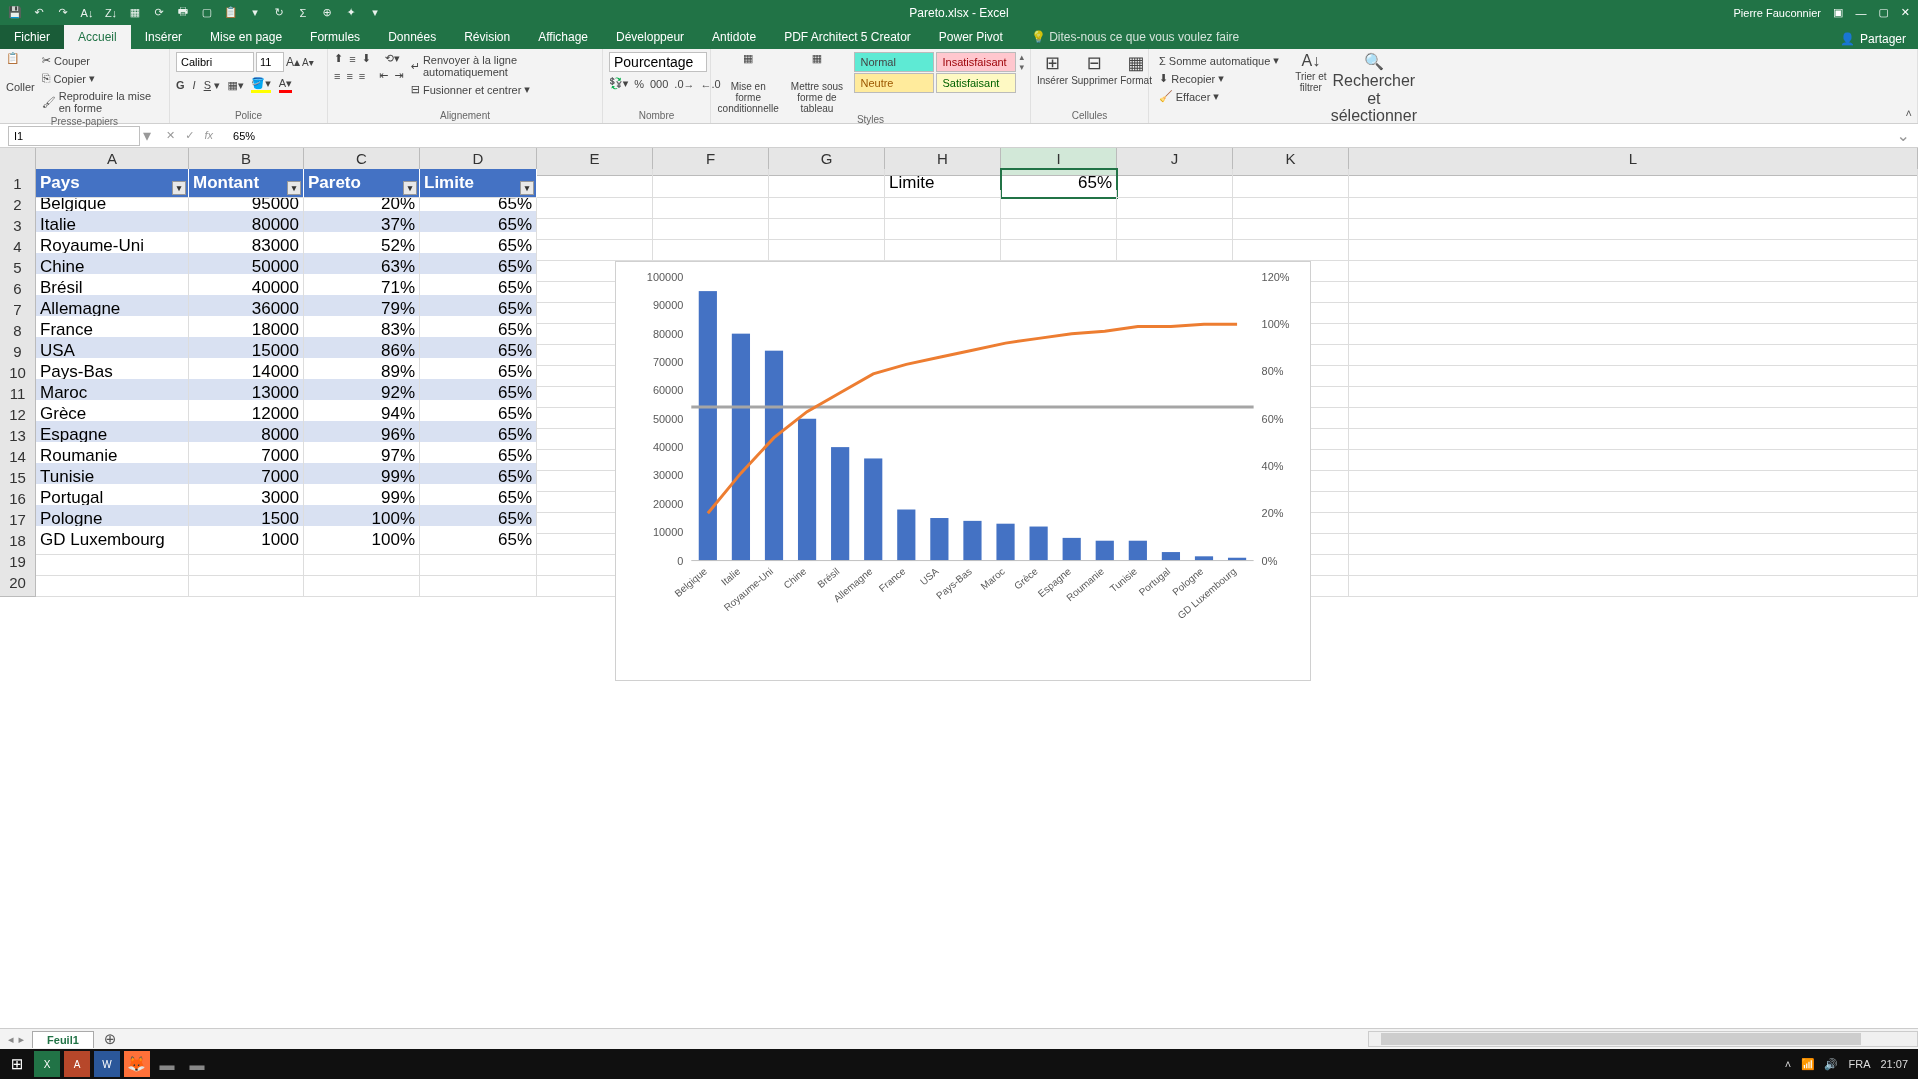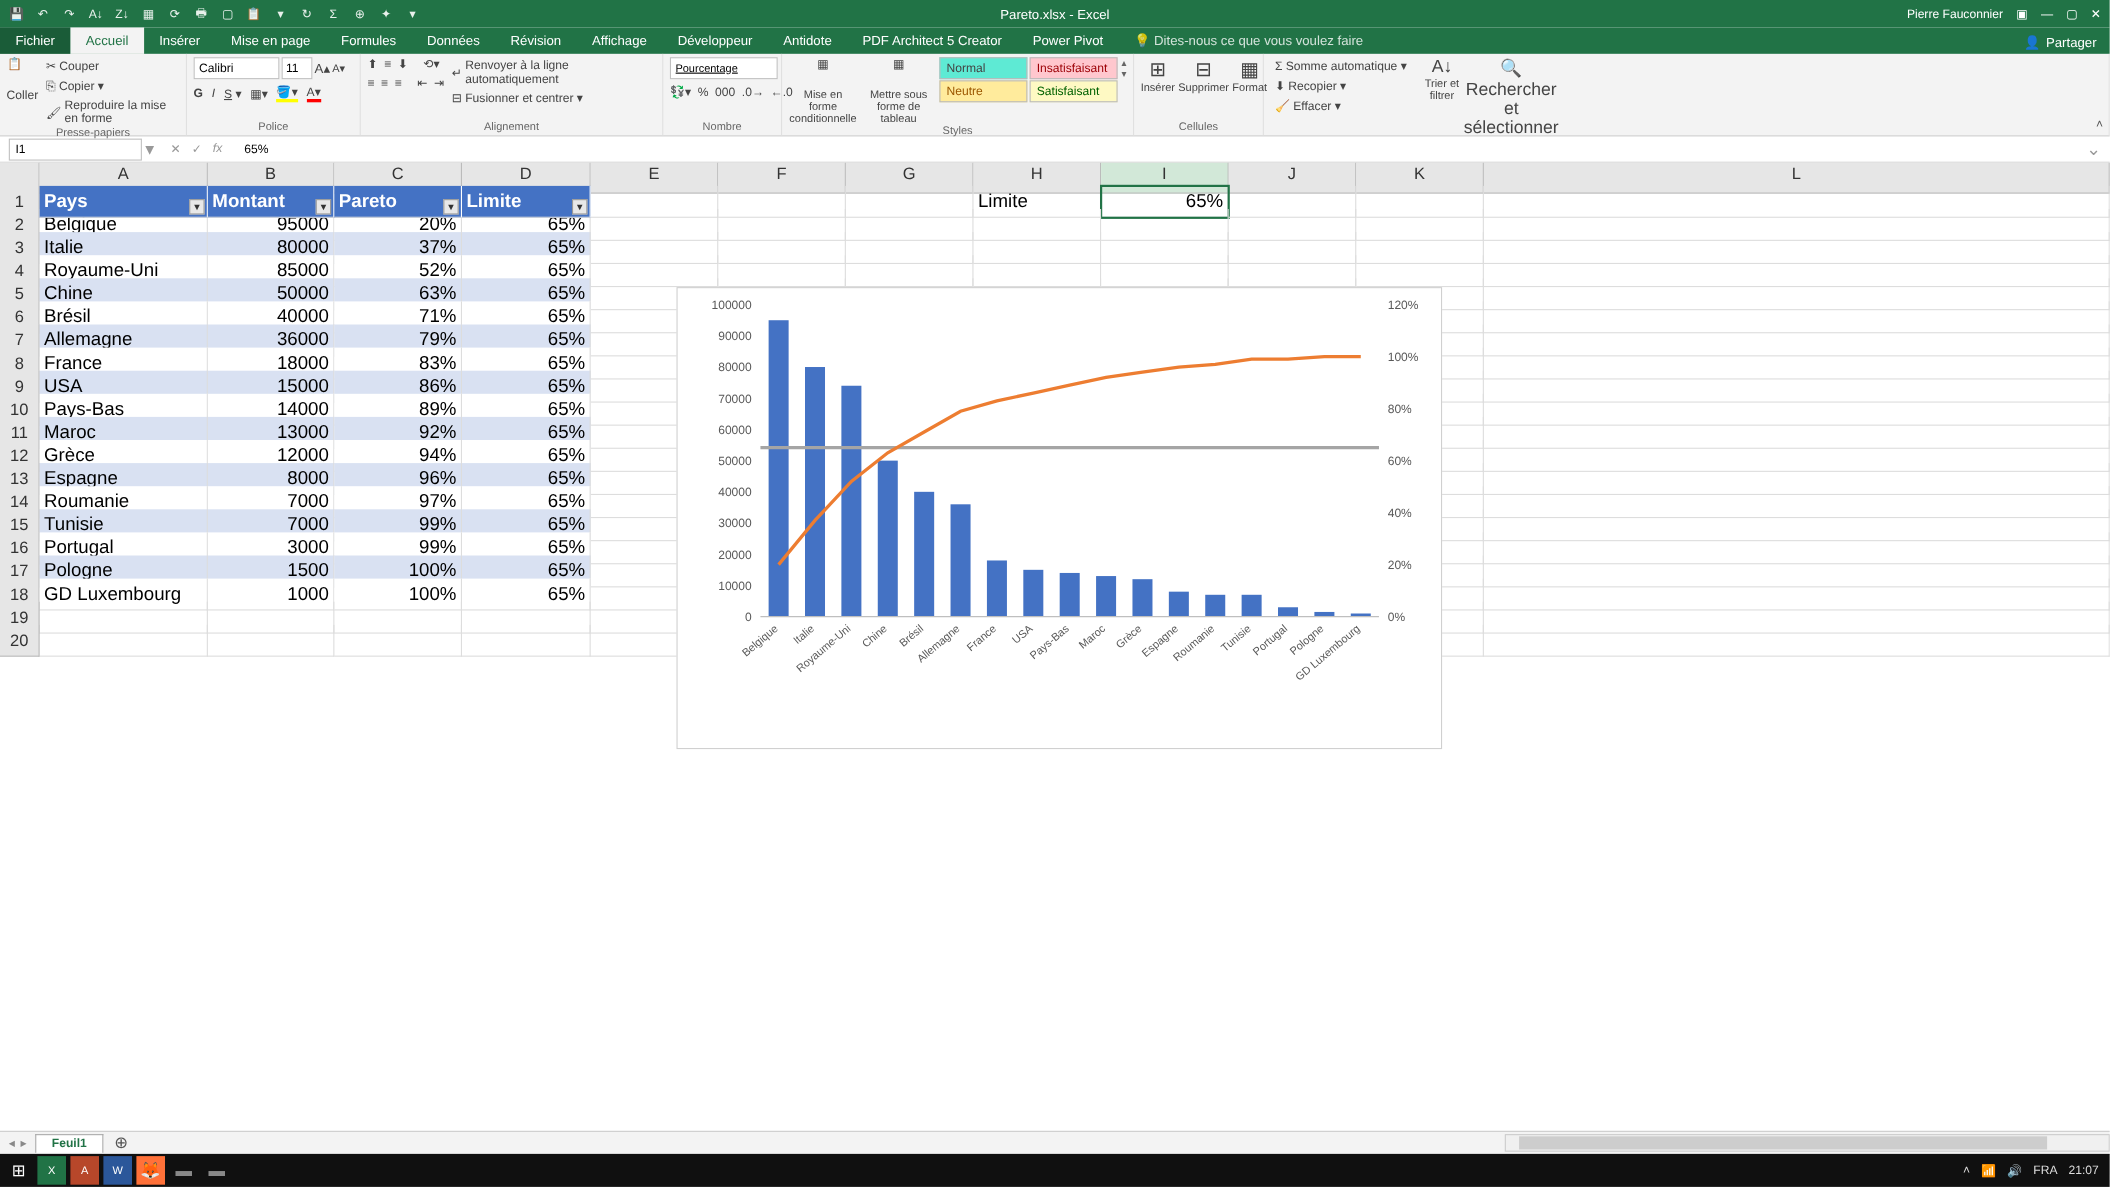--- a/index.html
+++ b/index.html
@@ -26,31 +26,31 @@
 .ribbon-group-label { text-align: center; font-size: 10px; color: #666; padding-bottom: 2px; }
 .collapse-icon { position: absolute; right: 6px; bottom: 4px; font-size: 11px; color: #555; }
 
 .vstack { display: flex; flex-direction: column; gap: 1px; }
 .hstack { display: flex; align-items: center; gap: 2px; }
 .small-btn { padding: 2px 4px; display: flex; align-items: center; gap: 3px; cursor: pointer; font-size: 11px; }
 .icon-big { width: 28px; height: 28px; }
 
 .font-name { width: 78px; height: 20px; border: 1px solid #c0c0c0; background: #fff; font-size: 11px; padding: 0 4px; }
 .font-size { width: 28px; height: 20px; border: 1px solid #c0c0c0; background: #fff; font-size: 11px; padding: 0 3px; }
-.numfmt { width: 98px; height: 20px; border: 1px solid #c0c0c0; background: #fff; font-size: 10px; padding: 0 4px; text-decoration: underline; }
+.numfmt { width: 98px; height: 20px; border: 1px solid #c0c0c0; background: #fff; font-size: 14px; padding: 0 4px; }
 
 .style-cell { width: 80px; height: 20px; border: 1px solid #bbb; display: flex; align-items: center; padding: 0 5px; font-size: 11px; }
 .style-normal { background: #5eead4; }
 .style-insat { background: #ffc7ce; color: #9c0006; }
 .style-neutre { background: #ffeb9c; color: #9c5700; }
 .style-satis { background: #fef9c3; color: #006100; }
 
 
 .formula-area { height: 24px; border-bottom: 1px solid #d0d0d0; display: flex; align-items: center; background: #fff; }
-.name-box { width: 121px; height: 20px; border: 1px solid #c0c0c0; margin-left: 8px; font-size: 11px; padding: 0 5px; display: flex; align-items: center; }
+.name-box { width: 132px; height: 20px; border: 1px solid #c0c0c0; margin-left: 8px; font-size: 11px; padding: 0 5px; display: flex; align-items: center; }
 .fb-icons { display: flex; gap: 10px; margin: 0 15px; color: #999; font-size: 11px; }
 .formula-input { flex: 1; font-size: 11px; padding: 0 5px; }
 
 
 .grid-wrapper { position: absolute; top: 148px; left: 0; right: 0; bottom: 30px; background: #fff; }
 .grid { display: grid; grid-template-columns: 36px 153px 115px 116px 117px repeat(7, 116px) 1fr; grid-auto-rows: 21px; }
 .col-head { background: #e6e6e6; border-right: 1px solid #bbb; border-bottom: 1px solid #bbb; text-align: center; font-size: 15px; color: #333; padding-top: 2px; height: 28px; }
 .col-head.sel { background: #d2e8d8; }
 .row-head { background: #e6e6e6; border-right: 1px solid #bbb; border-bottom: 1px solid #bbb; text-align: center; font-size: 15px; color: #333; display: flex; align-items: center; justify-content: center; height: 29px; }
 .corner { background: #e6e6e6; border-right: 1px solid #bbb; border-bottom: 1px solid #bbb; height: 28px; }
@@ -336,21 +336,21 @@
       <div class="cell"></div>
       <div class="cell"></div>
       <div class="cell"></div>
       <div class="cell"></div>
       <div class="cell"></div>
       <div class="cell"></div>
       <div class="cell"></div>
       <div class="cell"></div>
       <div class="row-head">4</div>
       <div class="cell tbl-row-odd">Royaume-Uni</div>
-      <div class="cell tbl-row-odd right">85000</div>
+      <div class="cell tbl-row-odd right">83000</div>
       <div class="cell tbl-row-odd right">52%</div>
       <div class="cell tbl-row-odd right">65%</div>
       <div class="cell"></div>
       <div class="cell"></div>
       <div class="cell"></div>
       <div class="cell"></div>
       <div class="cell"></div>
       <div class="cell"></div>
       <div class="cell"></div>
       <div class="cell"></div>

